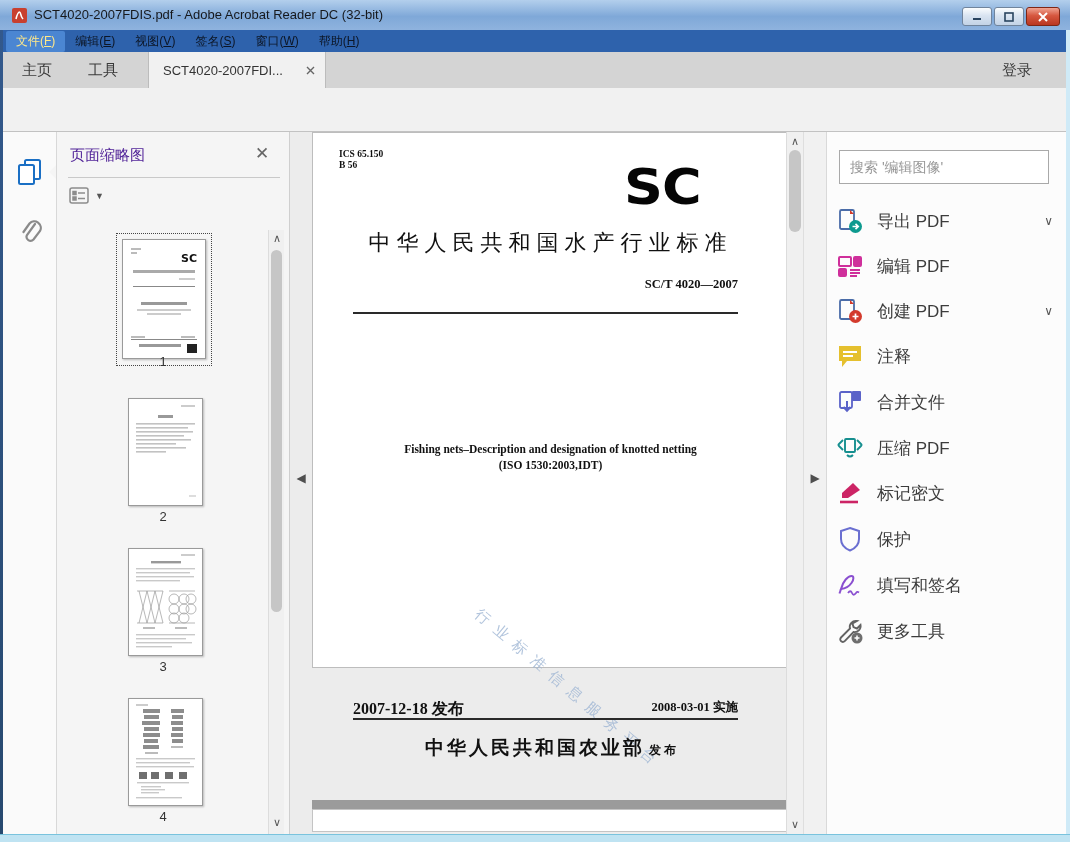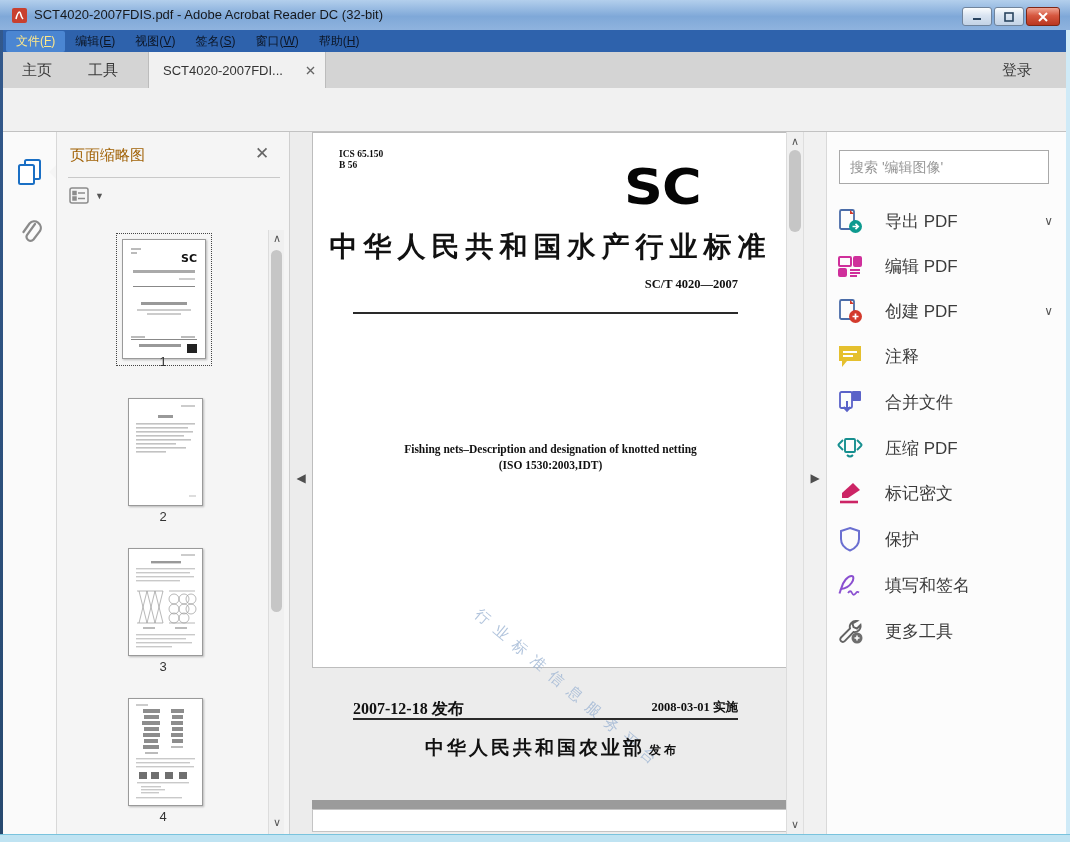--- a/index.html
+++ b/index.html
@@ -47,21 +47,21 @@
   #frame-right{left:1066px;top:30px;width:4px;height:804px;background:#cfeaf7;}
   #frame-bottom{left:0;top:834px;width:1070px;height:8px;background:#bfe3f2;border-top:1px solid #79c3dd;box-sizing:border-box;}
   
   #left-rail{left:3px;top:132px;width:54px;height:702px;background:#fafafa;
     border-right:1px solid #d8d8d8;box-sizing:border-box;}
   #rail-notch{left:49px;top:165px;width:0;height:0;border-top:7px solid transparent;
     border-bottom:7px solid transparent;border-right:7px solid #f5f5f5;}
   
   #thumb-panel{left:57px;top:132px;width:233px;height:702px;background:#f5f5f5;
     border-right:1px solid #cfcfcf;box-sizing:border-box;}
-  #thumb-title{left:13px;top:14px;font-size:15px;color:#a16207;}
+  #thumb-title{left:13px;top:14px;font-size:15px;color:#4c1d95;}
   #thumb-close{left:198px;top:11px;font-size:17px;color:#666;}
   #thumb-divider{left:11px;top:45px;width:212px;height:1px;background:#c9c9c9;}
   .page-thumb{background:#fff;border:1px solid #9a9a9a;box-shadow:1px 1px 2px rgba(0,0,0,.25);}
   .thumb-label{font-size:13px;color:#333;text-align:center;}
   #thumb1-sel{border:1px dotted #444;}
   
   .sb-track{background:#f0f0f0;border-left:1px solid #dcdcdc;box-sizing:border-box;}
   .sb-thumb{background:#c6c6c6;border-radius:6px;}
   .sb-arrow{font-size:11px;color:#555;text-align:center;}
   
@@ -84,21 +84,21 @@
   
   #doc-scrollbar{left:786px;top:132px;width:17px;height:702px;}
   #right-gutter{left:803px;top:132px;width:23px;height:702px;background:#f1f1f1;
     border-left:1px solid #dedede;box-sizing:border-box;}
   #tools-panel{left:826px;top:132px;width:240px;height:702px;background:#fcfcfc;
     border-left:1px solid #d9d9d9;box-sizing:border-box;}
   #tool-search{left:12px;top:18px;width:210px;height:34px;box-sizing:border-box;
     border:1px solid #a9a9a9;background:#fff;font-size:14px;color:#555;
     padding:0 10px;font-family:"Liberation Sans",sans-serif;}
   #tool-search::placeholder{color:#979797;}
-  .tool-item{left:10px;width:222px;height:32px;display:flex;align-items:center;gap:22px;}
+  .tool-item{left:10px;width:222px;height:32px;display:flex;align-items:center;gap:14px;}
   .tool-label{font-size:17px;color:#3c3c3c;flex:1;}
   .tool-chevron{font-size:12px;color:#555;padding-right:6px;}
   .ticon{width:26px;height:26px;flex:0 0 26px;}
   u{text-decoration:underline;}
 </style>
 </head>
 <body>
 
 <div id="app">
 
@@ -438,21 +438,21 @@
   <div id="canvas" class="abs"></div>
 
   <div class="abs collapse-arrow" style="left:294px;top:470px">◀</div>
 
   <div id="doc-page" class="abs">
     <div class="abs" style="left:26px;top:16px;font-size:9.5px;font-weight:bold;line-height:11px">
       <div>ICS 65.150</div>
       <div>B 56</div>
     </div>
     <div id="doc-logo" class="abs" style="left:311px;top:22px">SC</div>
-    <div class="abs doc-center" style="top:95px;font-size:28px;font-weight:bold;letter-spacing:6px">中华人民共和国水产行业标准</div>
+    <div class="abs doc-center" style="top:95px;font-size:22px;font-weight:normal;letter-spacing:6px">中华人民共和国水产行业标准</div>
     <div class="abs" style="left:0;top:144px;width:425px;text-align:right;font-size:12.5px;font-weight:bold">SC/T 4020—2007</div>
     <div id="doc-hr1" class="abs" style="top:179px"></div>
     <div class="abs doc-center" style="top:310px;font-size:11.5px;font-weight:bold">Fishing nets–Description and designation of knotted netting</div>
     <div class="abs doc-center" style="top:326px;font-size:11.5px;font-weight:bold">(ISO 1530:2003,IDT)</div>
     <div id="doc-watermark" class="abs" style="left:170px;top:472px">行业标准信息服务平台</div>
     <div class="abs" style="left:40px;top:566px;font-size:16px;font-weight:bold">2007-12-18 发布</div>
     <div class="abs" style="left:0;top:566px;width:425px;text-align:right;font-size:12.5px;font-weight:bold">2008-03-01 实施</div>
     <div id="doc-hr2" class="abs" style="top:585px"></div>
     <div class="abs doc-center" style="top:602px">
       <span style="font-size:19px;font-weight:bold;letter-spacing:3px">中华人民共和国农业部</span>

